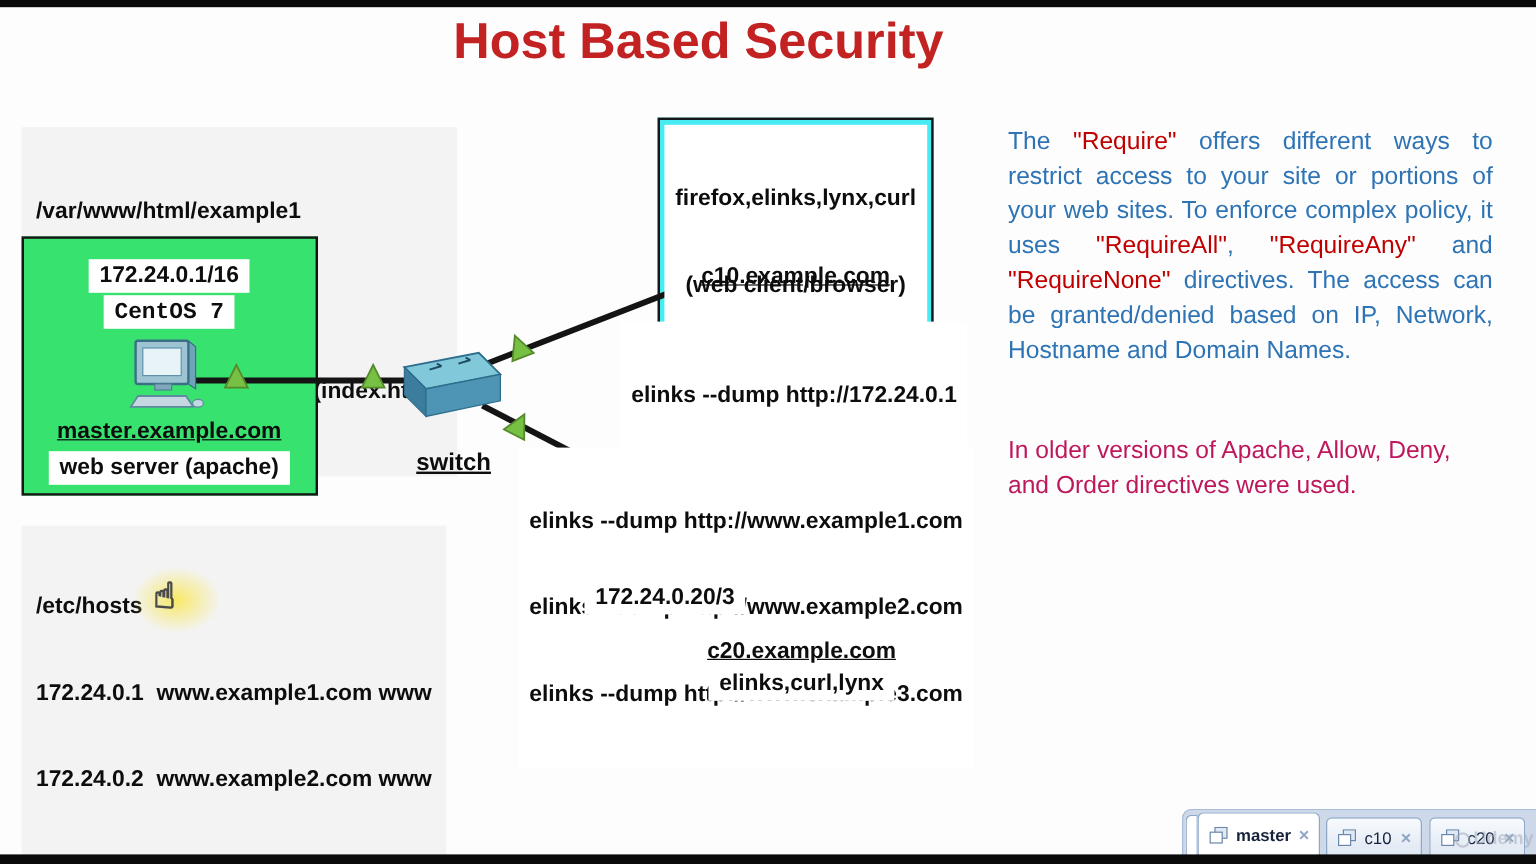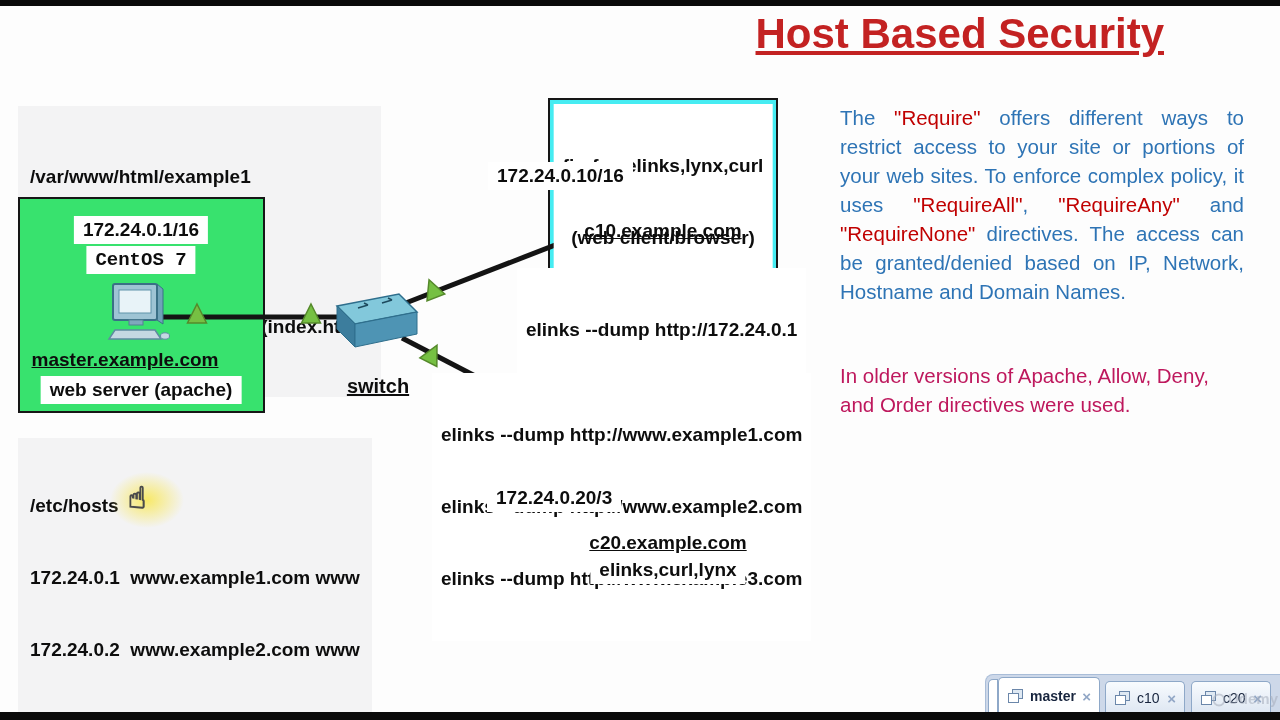--- a/index.html
+++ b/index.html
@@ -3,22 +3,22 @@
 <meta charset="utf-8">
 <style>
   html,body{margin:0;padding:0;background:#fff;}
   #stage{position:relative;width:1280px;height:720px;background:#fdfdfd;overflow:hidden;
          font-family:"Liberation Sans","DejaVu Sans",sans-serif;}
   .bar{position:absolute;left:0;width:1280px;background:#0a0a0a;z-index:6;}
   #bar-top{top:0;height:6px;}
   #bar-bottom{top:712px;height:8px;}
 
   
-  #title{position:absolute;top:10px;left:0;width:1164px;text-align:right;
-         font-size:42px;font-weight:bold;color:#c32222;z-index:3;letter-spacing:0px;text-decoration:underline;}
+  #title{position:absolute;top:10px;left:0;width:1164px;text-align:center;
+         font-size:42px;font-weight:bold;color:#c32222;z-index:3;letter-spacing:0px;}
 
   
   .block{position:absolute;background:#f3f3f4;color:#0d0d0d;font-weight:700;font-size:19px;
          padding:8px 12px;white-space:pre;z-index:1;line-height:25px;}
   #webroots{left:18px;top:106px;}
   #etchosts{left:18px;top:438px;line-height:24px;}
 
   
   #server-box{position:absolute;left:18px;top:197px;width:247px;height:216px;background:#38e26e;
               border:2px solid #161616;z-index:1;box-sizing:border-box;}
@@ -30,21 +30,21 @@
 
   
   .dlabel{position:absolute;background:#fff;padding:2px 9px;font-size:19px;font-weight:700;
           color:#0d0d0d;white-space:pre;z-index:3;line-height:24px;}
   .dtext{position:absolute;font-size:19px;font-weight:700;color:#0d0d0d;white-space:pre;
          z-index:3;line-height:23px;text-decoration:underline;}
   .ctr{transform:translateX(-50%);text-align:center;}
 
   #lbl-ip-master{left:141px;top:216px;}
   #lbl-os{left:141px;top:246px;font-family:Liberation Mono, monospace;}
-  #txt-master-host{left:125px;top:348px;}
+  #txt-master-host{left:141px;top:348px;}
   #lbl-role{left:141px;top:376px;}
   #lbl-tools10{left:663px;top:104px;}
   #lbl-ip10{left:488px;top:162px;}
   #txt-c10-host{left:663px;top:219px;}
   #lbl-cmds-ip{left:517px;top:268px;}
   #lbl-cmds-host{left:432px;top:373px;}
   #lbl-ip20{left:487px;top:484px;}
   #txt-c20-host{left:668px;top:531px;}
   #lbl-tools20{left:668px;top:556px;transform:translateX(-50%);}
   #txt-switch{left:378px;top:361px;font-size:20px;font-weight:600;margin-top:14px;}
@@ -145,21 +145,20 @@
 
   <div id="lbl-ip-master" class="dlabel ctr">172.24.0.1/16</div>
   <div id="lbl-os" class="dlabel ctr">CentOS 7</div>
   <div id="txt-master-host" class="dtext ctr">master.example.com</div>
   <div id="lbl-role" class="dlabel ctr">web server (apache)</div>
 
   <div id="lbl-tools10" class="dlabel ctr">
     <div>firefox,elinks,lynx,curl</div>
     <div>(web client/browser)</div>
   </div>
-  <div id="lbl-ip10" class="dlabel">172.24.0.10/16</div>
   <div id="txt-c10-host" class="dtext ctr">c10.example.com</div>
 
   <div id="lbl-cmds-ip" class="dlabel">
     <div>elinks --dump http://172.24.0.1</div>
     <div>elinks --dump http://172.24.0.2</div>
     <div>elinks --dump http://172.24.0.3</div>
   </div>
 
   <div id="lbl-cmds-host" class="dlabel">
     <div>elinks --dump http://www.example1.com</div>

